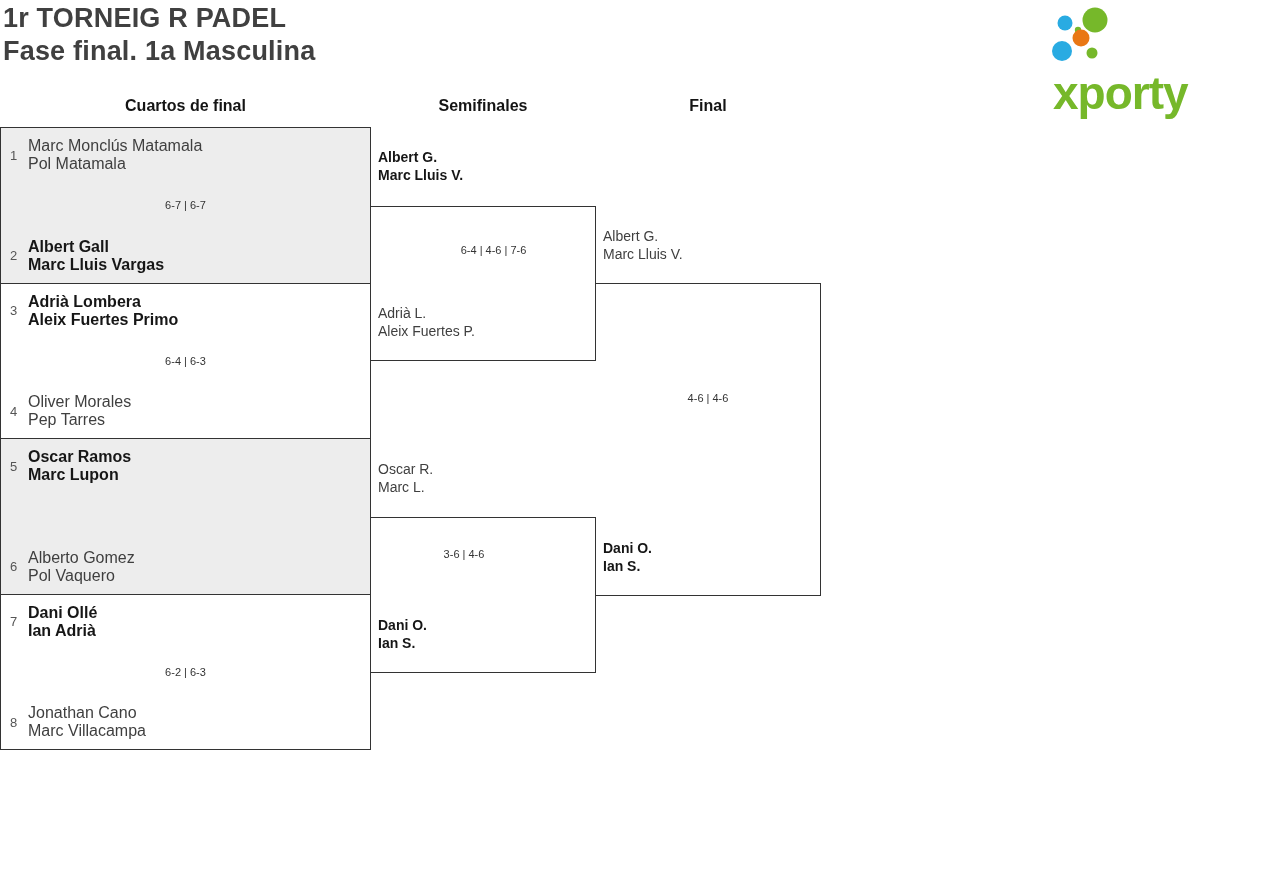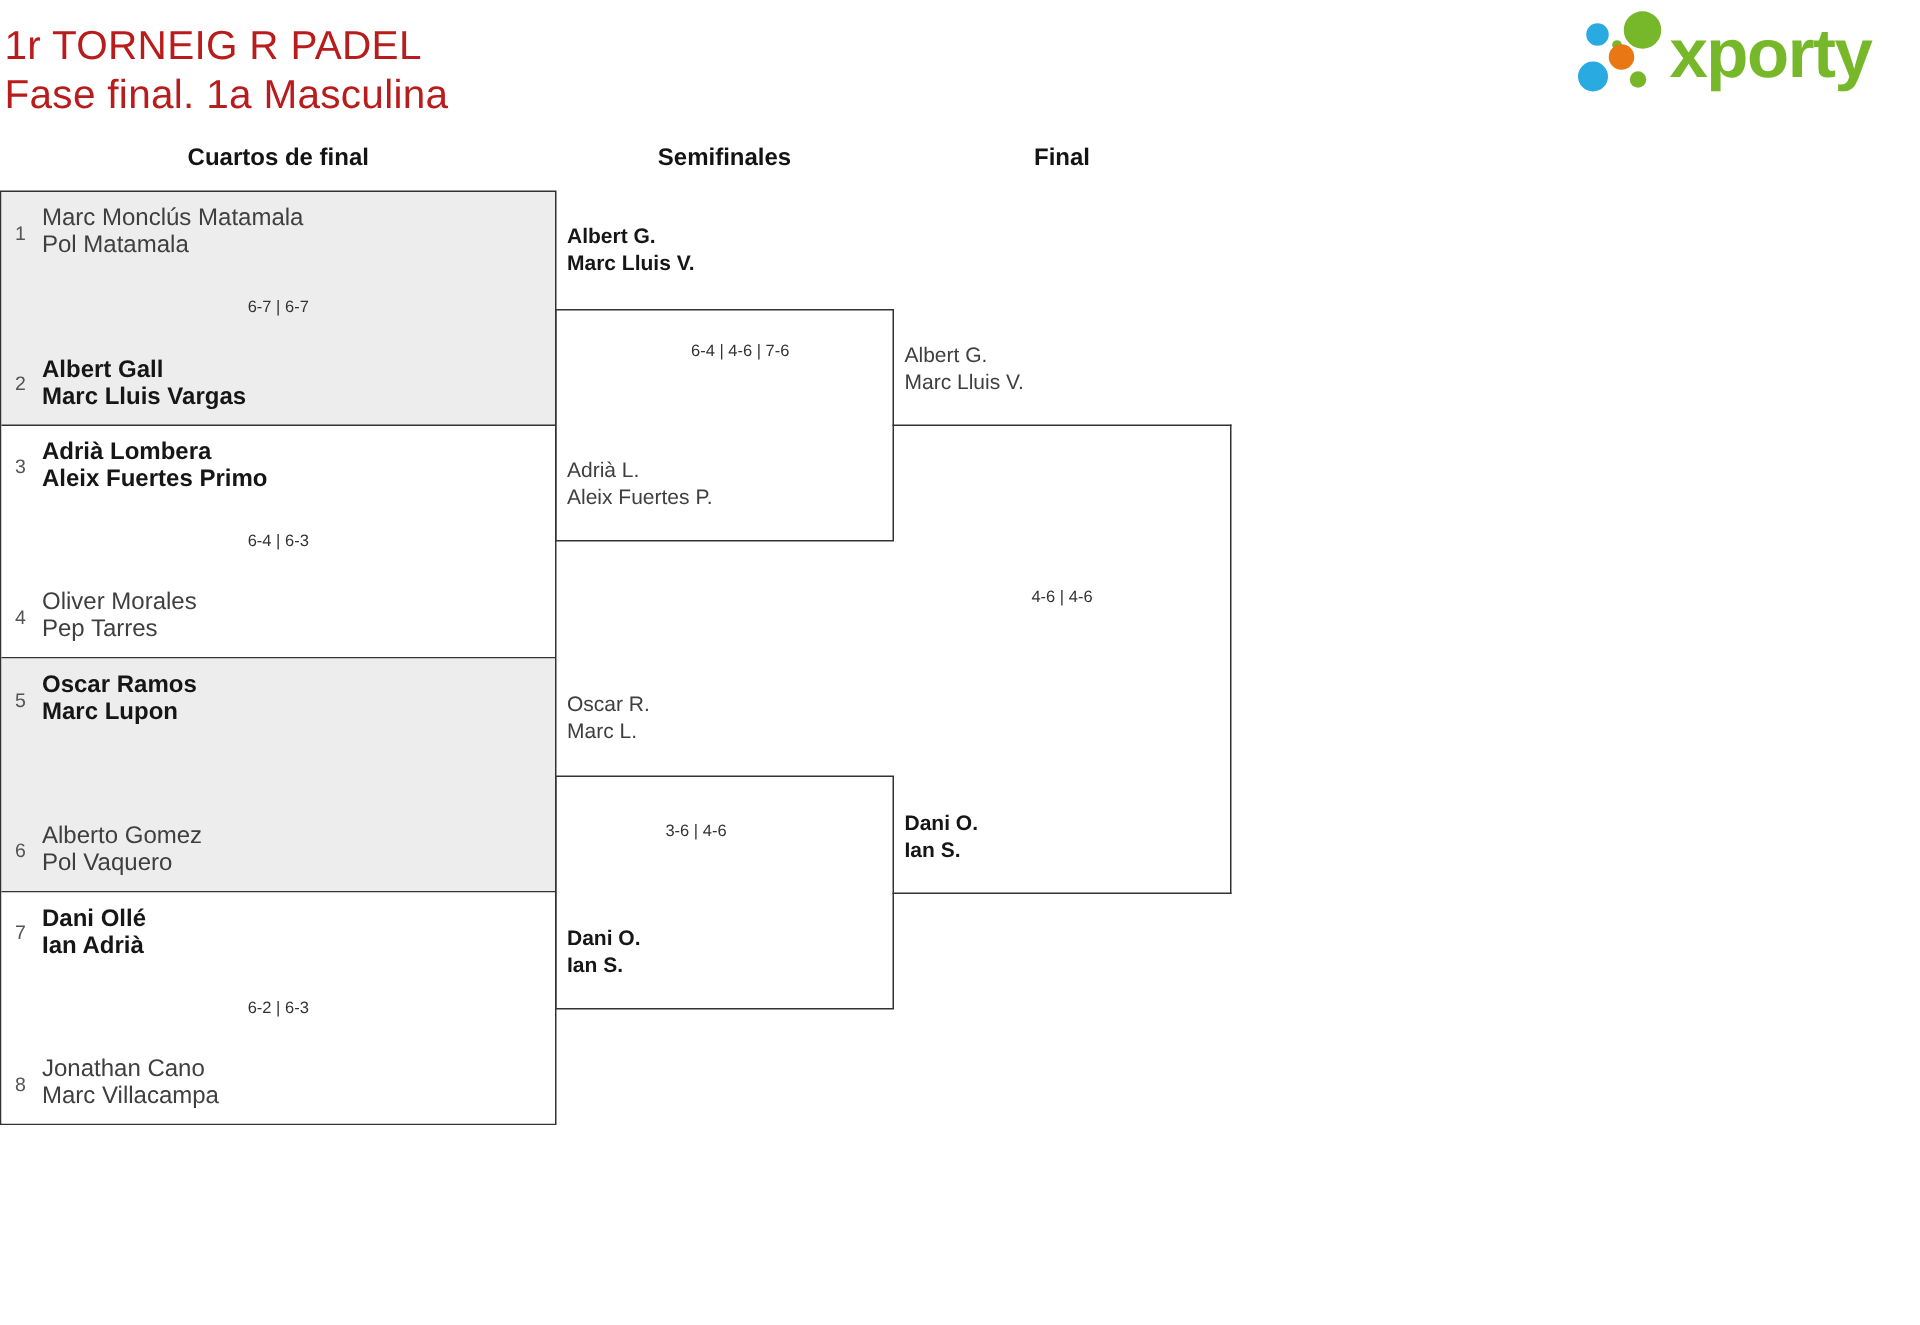--- a/index.html
+++ b/index.html
@@ -3,22 +3,22 @@
 <meta charset="utf-8">
 <style>
   html,body { margin:0; padding:0; background:#ffffff; }
   .page {
     position:relative; width:1280px; height:883px; overflow:hidden;
     font-family:"Liberation Sans", sans-serif; background:#ffffff;
   }
   .abs { position:absolute; }
 
   
-  .title { left:3px; top:14px; font-size:27px; font-weight:400; color:#b91c1c; line-height:33px; letter-spacing:.2px; }
-  .logo { left:1048px; top:6px; display:flex; align-items:flex-start; text-decoration:none; cursor:pointer; }
+  .title { left:3px; top:2px; font-size:27px; font-weight:700; color:#404040; line-height:33px; letter-spacing:.2px; }
+  .logo { left:1048px; top:6px; display:flex; align-items:flex-start; text-decoration:none; cursor:pointer;flex-direction:column; }
   .logo-text { font-size:46px; font-weight:700; letter-spacing:-1px; line-height:46px; margin-left:5px; margin-top:6px; }
 
   
   .round-header { top:97px; font-size:16px; font-weight:700; color:#141414; text-align:center; }
   .rh-qf { left:0; width:371px; }
   .rh-sf { left:370px; width:226px; }
   .rh-f  { left:595px; width:226px; }
 
   
   .qf-col {
@@ -41,21 +41,21 @@
   .score { font-size:11px; color:#333333; text-align:center; white-space:nowrap; }
   .qf-score { position:absolute; left:0; right:0; top:50%; transform:translateY(-50%); }
 
   
   .match-box { border:1px solid #333; box-sizing:border-box; background:transparent; }
   .sf1-box { left:370px; top:206px; width:226px; height:155px; }
   .sf2-box { left:370px; top:517px; width:226px; height:156px; }
   .final-box { left:595px; top:283px; width:226px; height:313px; border-left:none; }
 
   .bracket-label { font-size:14px; line-height:18px; color:#3f3f3f; white-space:nowrap; }
-  .sf-score-1 { left:370px; top:228px; width:247px; }
+  .sf-score-1 { left:370px; top:244px; width:247px; }
   .sf-score-2 { left:370px; top:548px; width:188px; }
   .f-score    { left:595px; top:392px; width:226px; }
 </style>
 </head>
 <body>
 
 <div class="page">
 
   <div class="abs title">
     <div>1r TORNEIG R PADEL</div>

